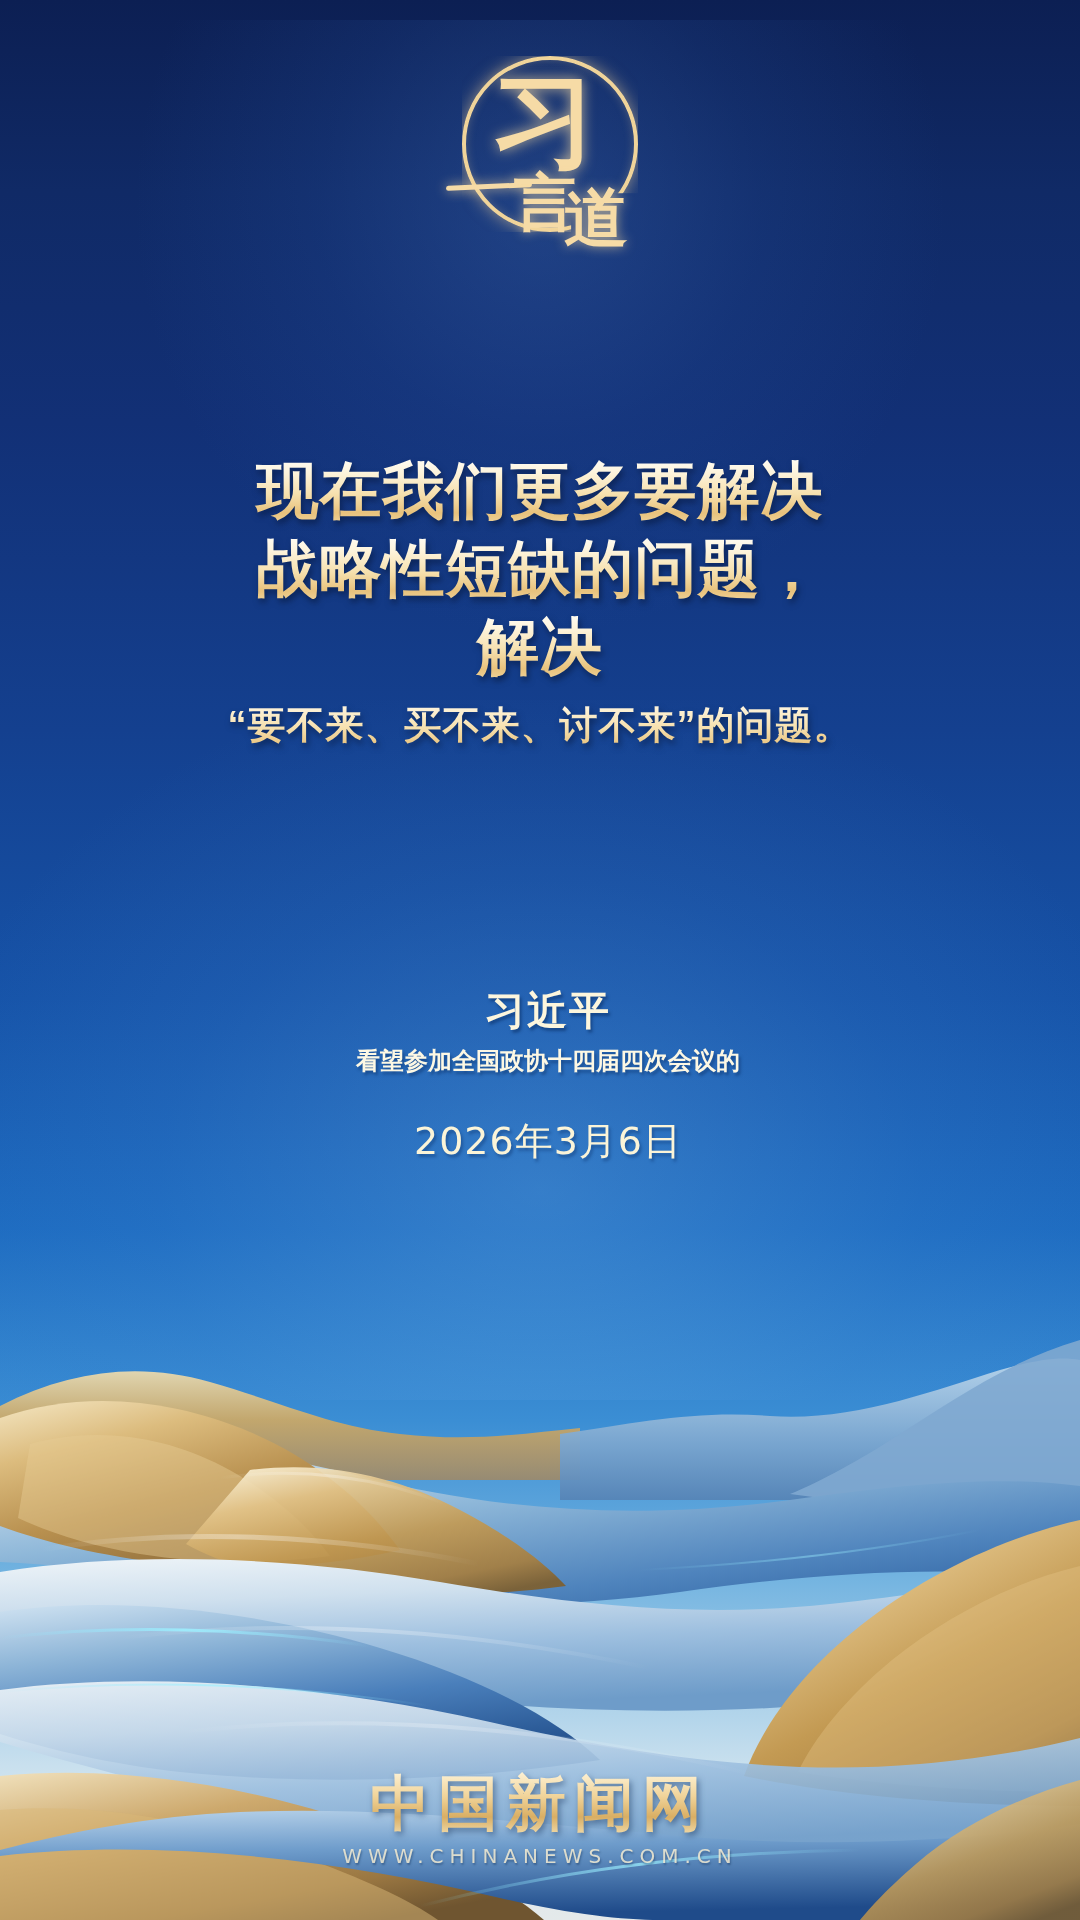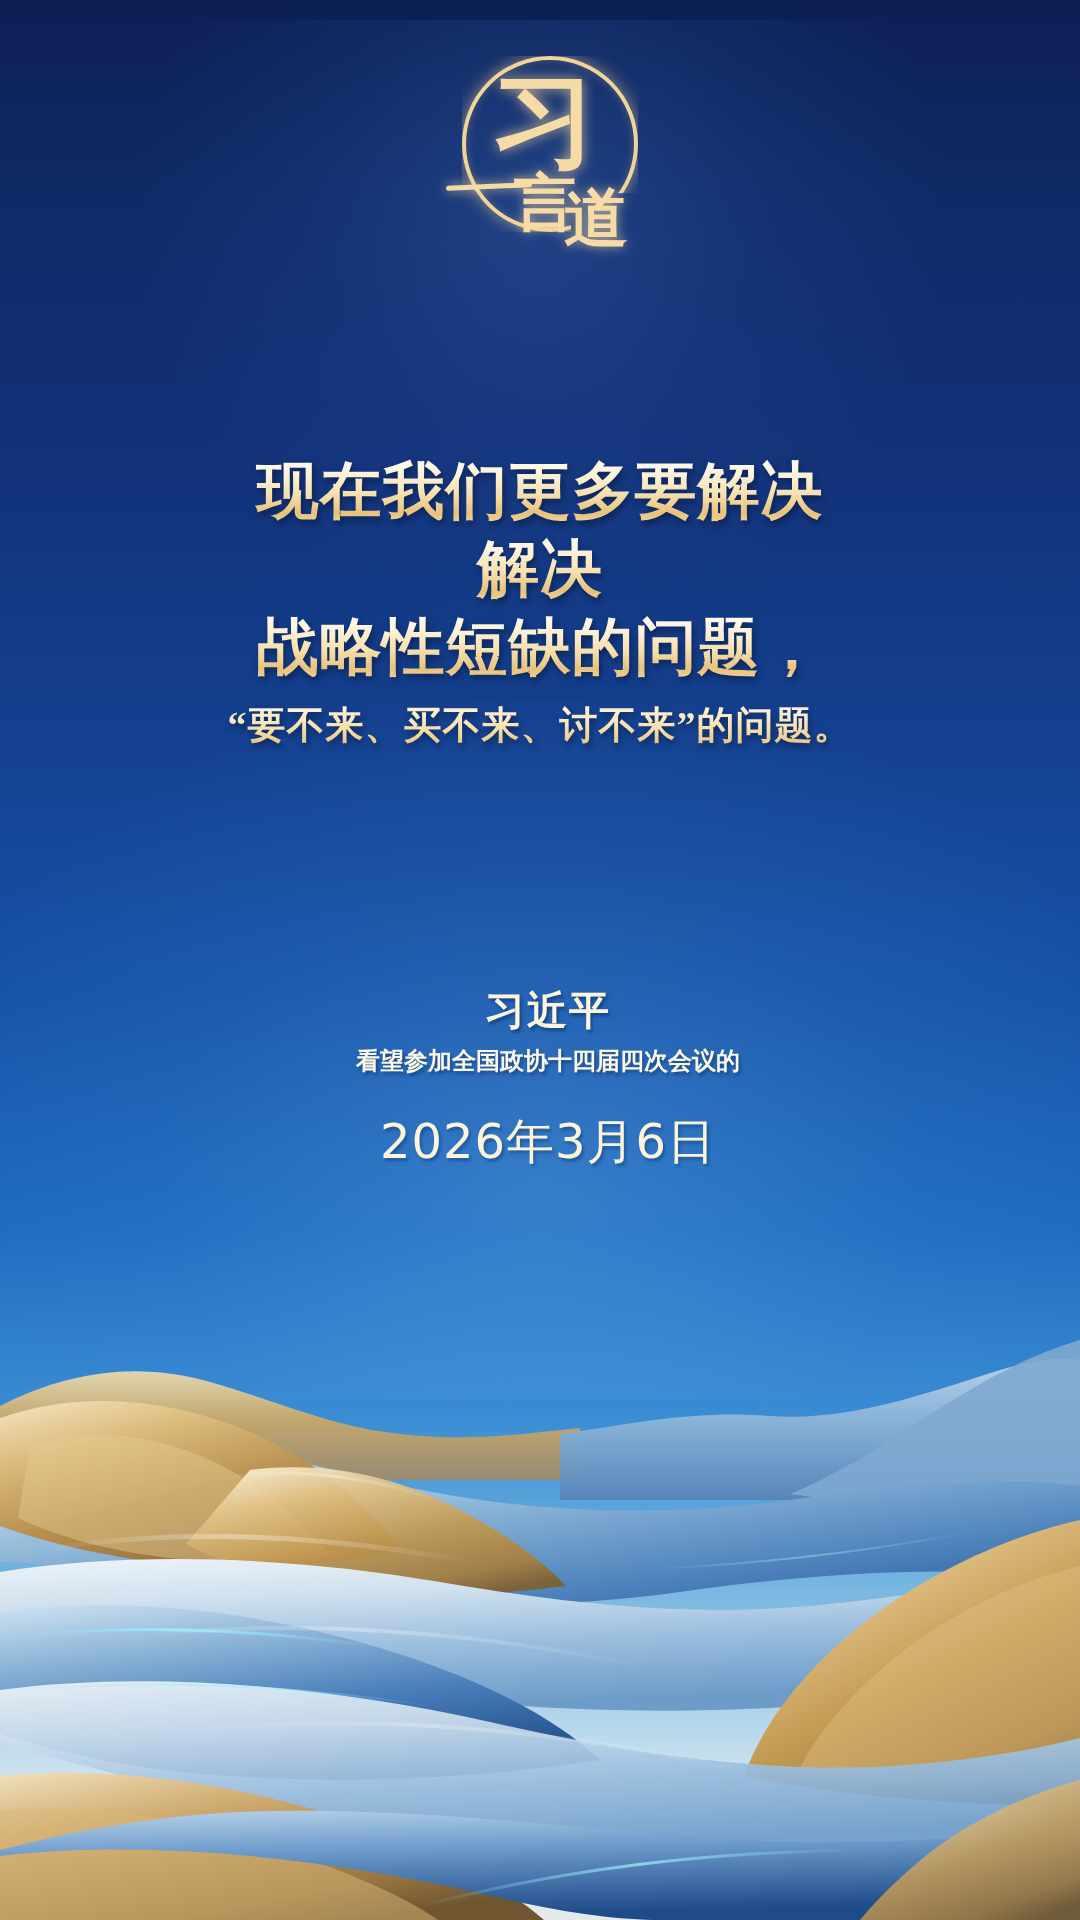--- a/index.html
+++ b/index.html
@@ -135,21 +135,21 @@
   
   .quote {
     position: absolute;
     left: 0;
     right: 0;
     top: 452px;
     text-align: center;
   }
   .quote-line {
     display: block;
-    font-family: Liberation Serif, serif;
+    font-family: Liberation Sans, sans-serif;
     font-weight: 700;
     font-size: 62px;
     line-height: 78px;
     letter-spacing: 1px;
     background: linear-gradient(180deg,
         #ffffff 0%,
         #fdf4dd 26%,
         #f6e0ae 54%,
         #e8c27c 78%,
         #f3dcaa 100%);
@@ -187,21 +187,21 @@
     font-weight: 700;
     font-size: 24px;
     line-height: 47px;
     color: #fdf8e4;
     text-shadow: 2px 3px 3px rgba(10,45,100,0.5);
     white-space: nowrap;
   }
   .attrib-date {
     margin-top: 30px;
     font-family: "DejaVu Sans", sans-serif;
-    font-size: 48px;
+    font-size: 38px;
     line-height: 52px;
     color: #fbf4d8;
     text-shadow: 2px 3px 3px rgba(10,45,100,0.4);
     letter-spacing: 1px;
   }
 
   
   .landscape {
     position: absolute;
     left: 0;
@@ -255,22 +255,22 @@
       <div class="logo-ring"></div>
       <div class="logo-dash"></div>
       <div class="logo-xi">习</div>
       <div class="logo-yan">言</div>
       <div class="logo-dao">道</div>
     </div>
   </div>
 
   <div class="quote">
     <span class="quote-line l1">现在我们更多要解决</span>
+    <span class="quote-line l2">战略性短缺的问题，</span>
     <span class="quote-line l3">解决</span>
-    <span class="quote-line l2">战略性短缺的问题，</span>
     <span class="quote-line l4">“要不来、买不来、讨不来”的问题。</span>
   </div>
 
   <div class="attrib">
     <div class="attrib-name">习近平</div>
     <div class="attrib-line">看望参加全国政协十四届四次会议的</div>
     <div class="attrib-date">2026年3月6日</div>
   </div>
 
   <div class="landscape">
@@ -374,14 +374,18 @@
       <path d="M180,512 C380,490 580,512 760,556" stroke="url(#gSheen)" stroke-width="4" fill="none" opacity="0.45"></path>
       <path d="M220,258 C300,246 380,258 446,284" stroke="url(#gSheen)" stroke-width="3" fill="none" opacity="0.55"></path>
 
       <path d="M0,418 C120,404 250,408 370,426" stroke="url(#gCyan)" stroke-width="3" fill="none"></path>
       <path d="M0,472 C140,458 290,464 430,486" stroke="url(#gCyan)" stroke-width="2" fill="none" opacity="0.8"></path>
       <path d="M420,686 C560,650 700,632 860,630" stroke="url(#gCyan)" stroke-width="3" fill="none" opacity="0.85"></path>
       <path d="M640,350 C760,344 880,330 980,310" stroke="url(#gCyan)" stroke-width="2" fill="none" opacity="0.5"></path>
     </svg>
   </div>
 
+  <div class="brand">
+    <div class="brand-cn">中国新闻网</div>
+    <div class="brand-url">WWW.CHINANEWS.COM.CN</div>
+  </div>
 
 </div>
 
 </body></html>

